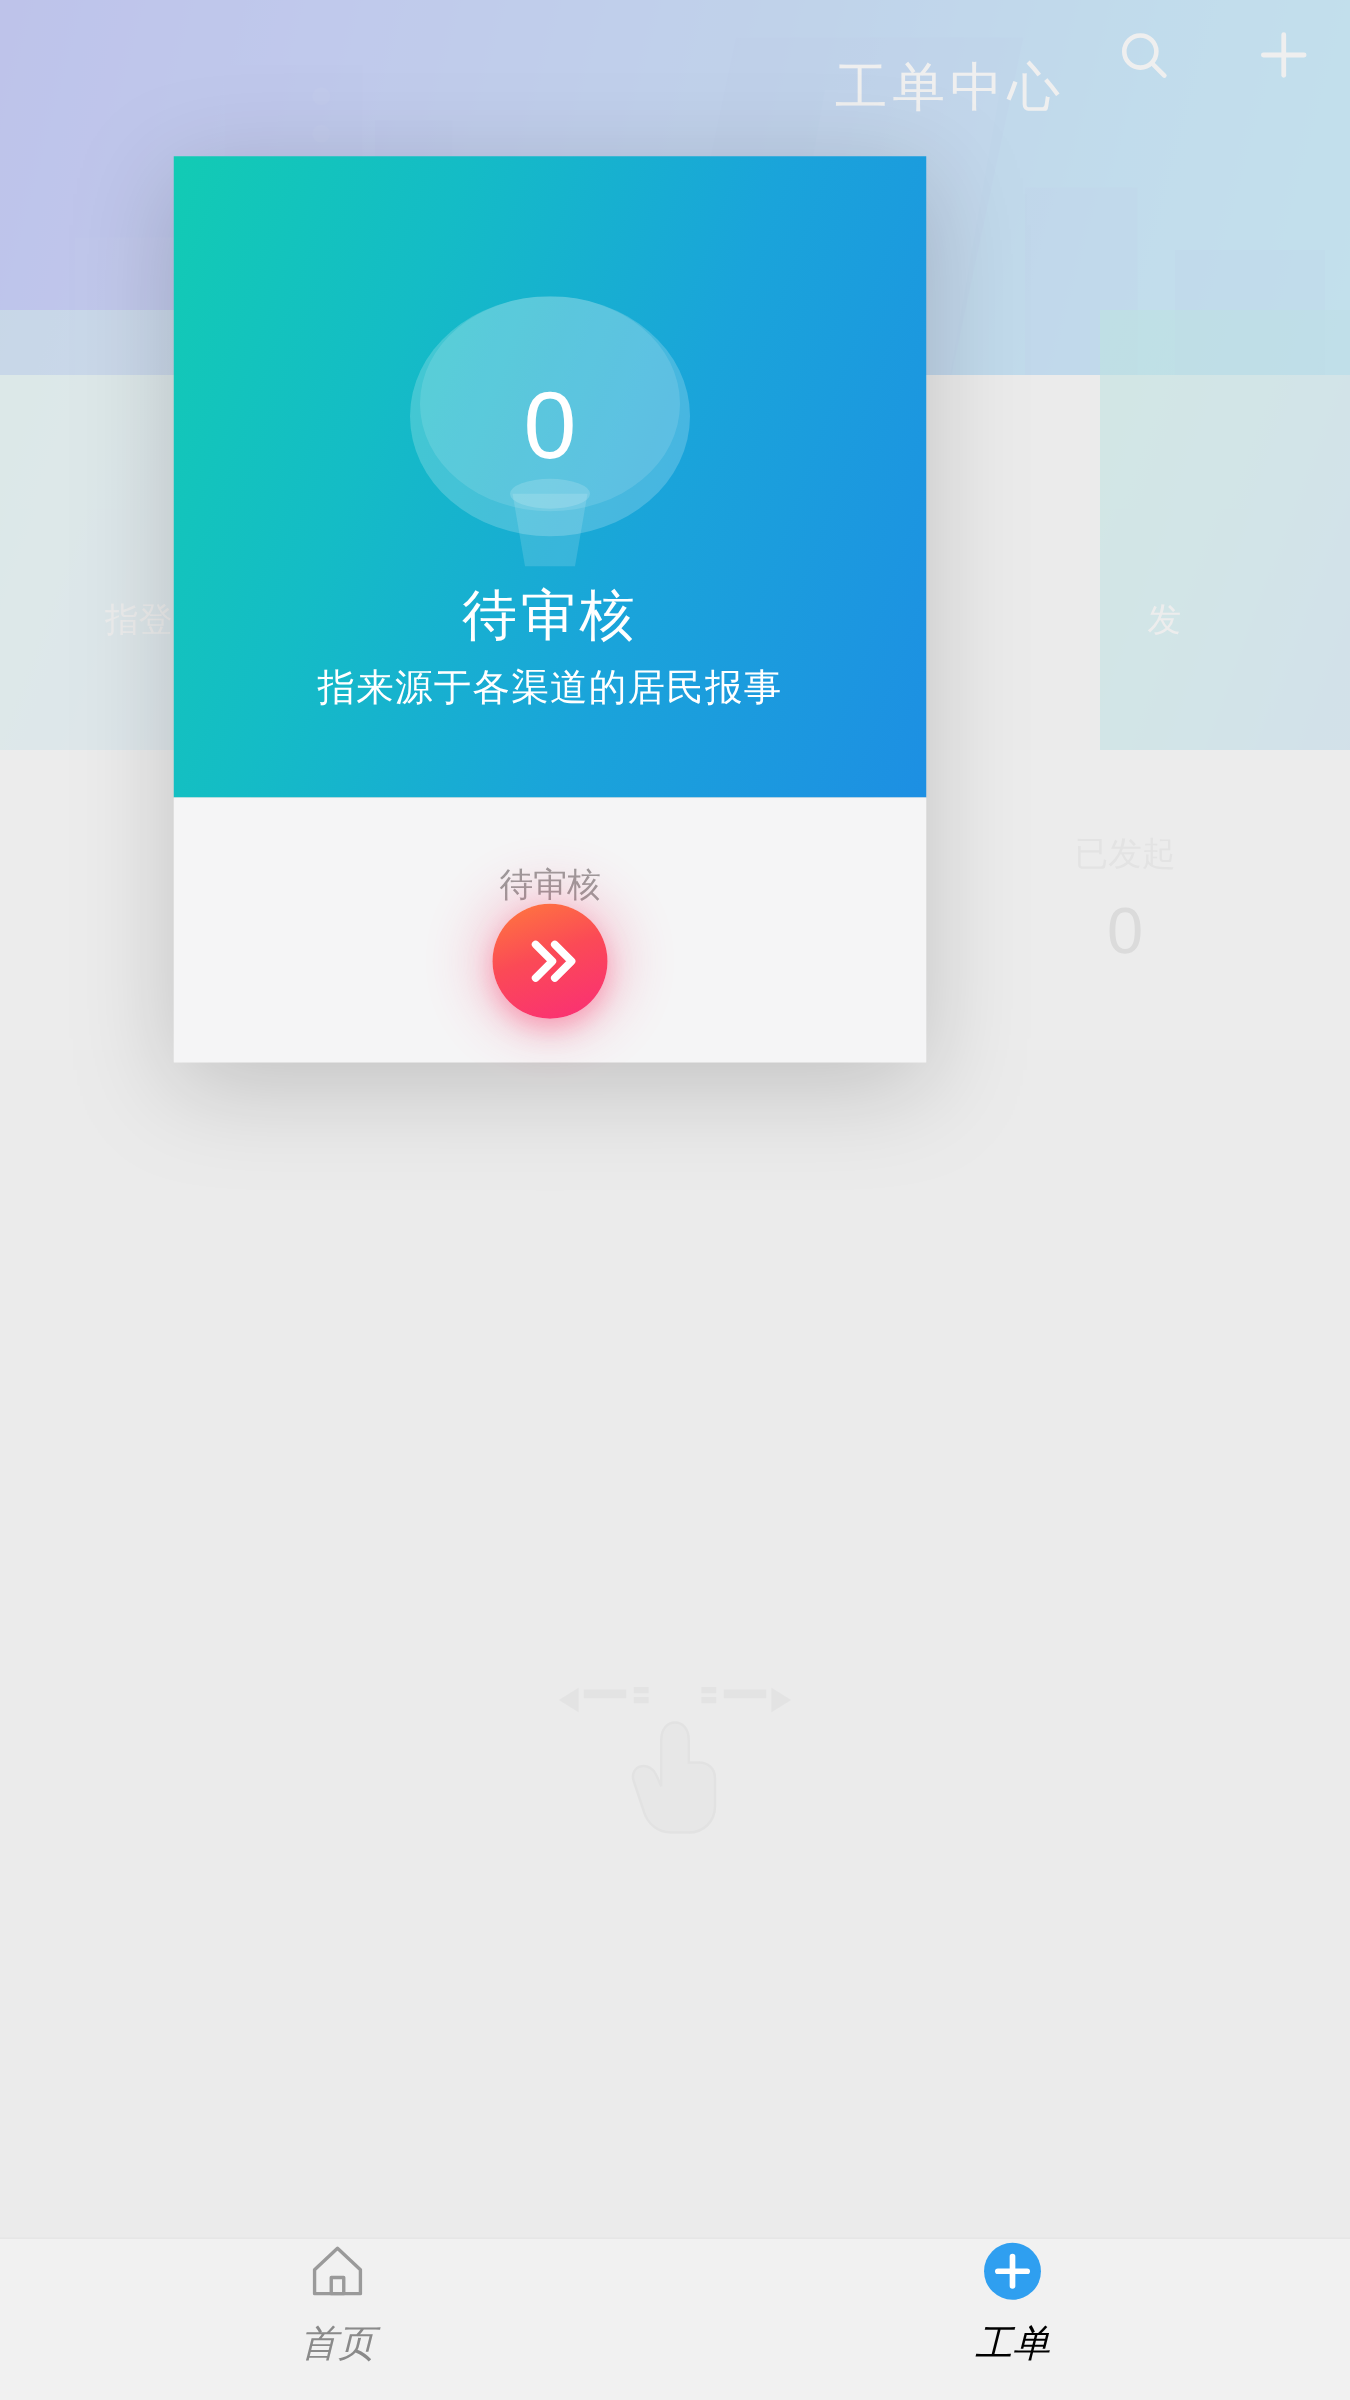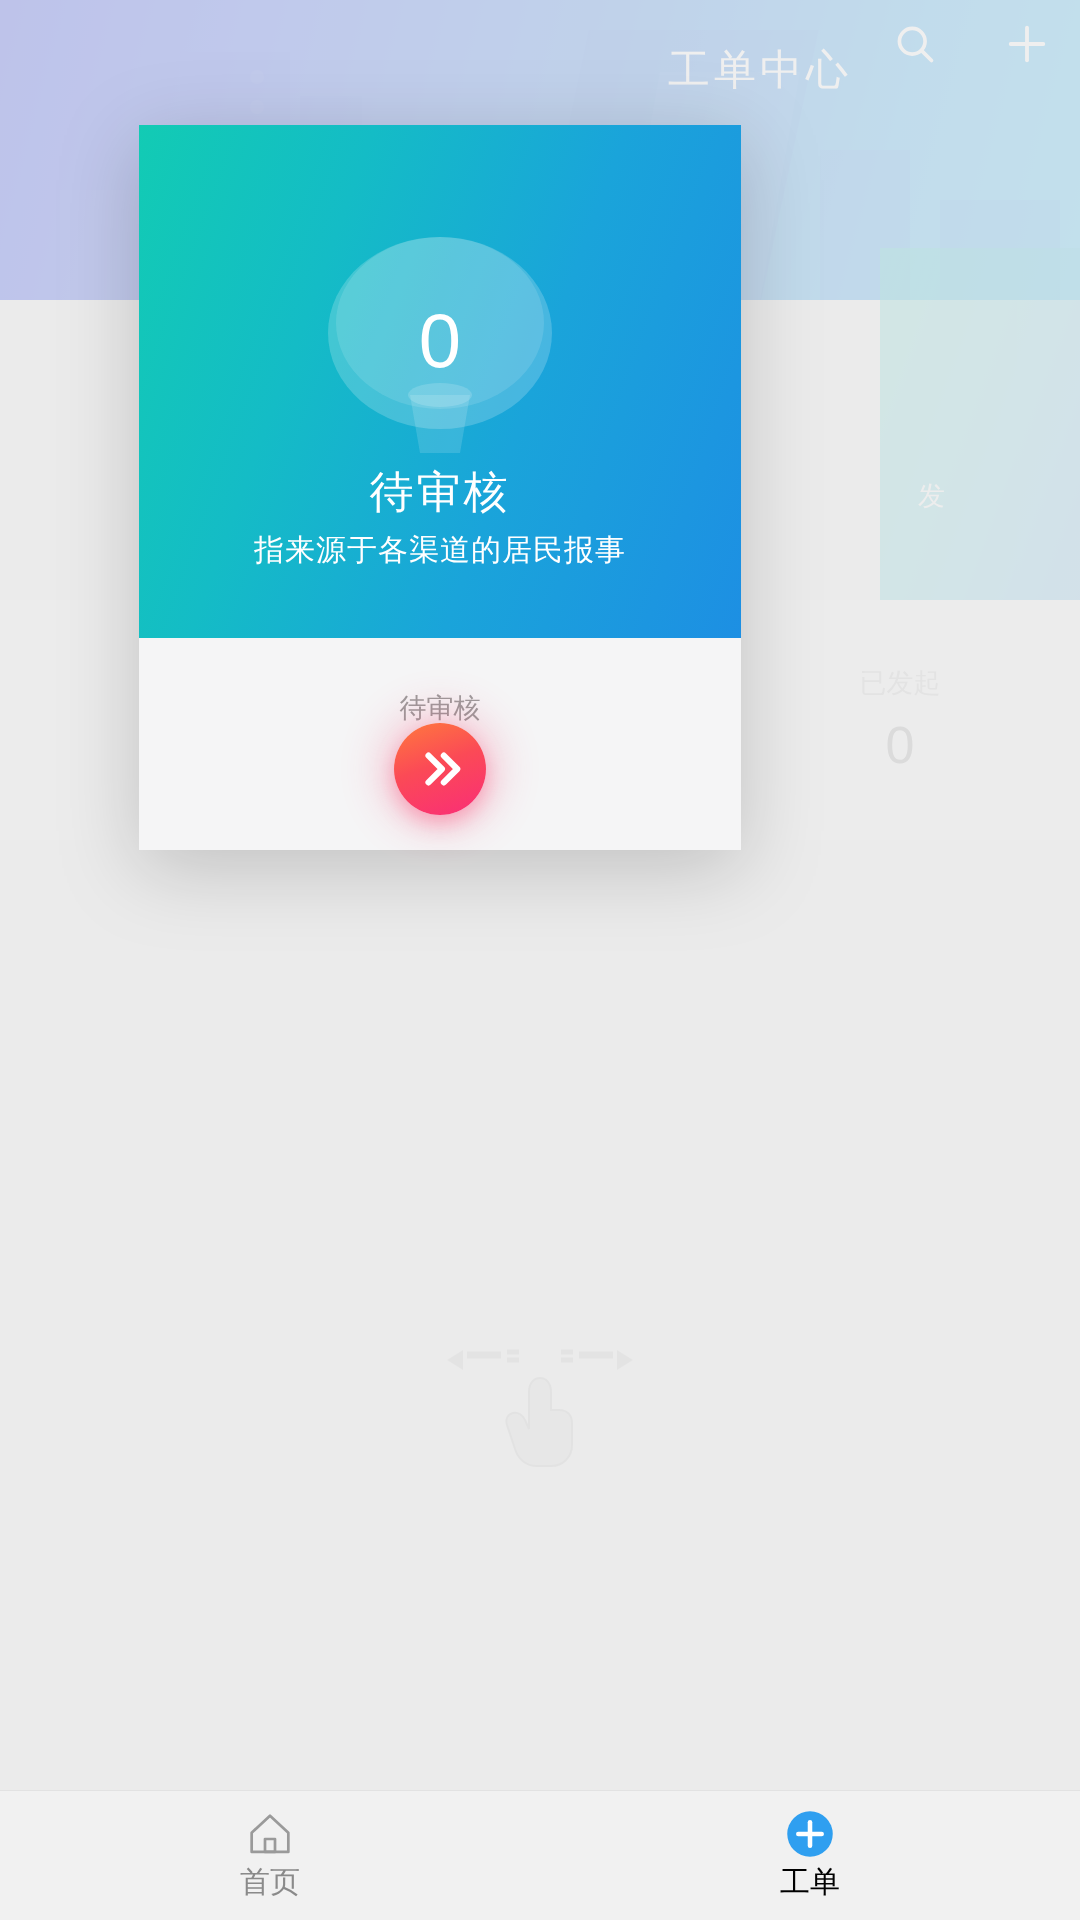--- a/index.html
+++ b/index.html
@@ -253,23 +253,23 @@
     background: #f1f1f1;
     display: flex;
     z-index: 20;
     border-top: 1px solid #e2e2e2;
   }
   .tab {
     flex: 1;
     display: flex;
     flex-direction: column;
     align-items: center;
-    justify-content: center;
-    gap: 2px;
+    gap: 12px;
     cursor: pointer;
+    font-style: italic;
   }
   .tab-label {
     font-size: 30px;
     color: #8a8a8a;
   }
   .tab.active .tab-label { color: #000000; }
   .tab-icon { height: 52px; display:flex; align-items:center; justify-content:center; }
 </style>
 </head>
 <body>
@@ -309,20 +309,23 @@
           <svg width="46" height="46" viewBox="0 0 24 24" fill="none" stroke="#ffffff" stroke-width="2" stroke-linecap="round">
             <line x1="12" y1="3.5" x2="12" y2="20.5"></line>
               <line x1="3.5" y1="12" x2="20.5" y2="12"></line>
           </svg>
         </span>
       </div>
     </div>
   </div>
 
   <div class="banner-row">
+    <div class="banner banner-side banner-left">
+      <span class="banner-side-text">指登</span>
+    </div>
     <div class="banner-center-spacer"></div>
     <div class="banner banner-side banner-right">
       <span class="banner-side-text">发</span>
     </div>
   </div>
 
   <div class="stat-row">
     <div class="stat-card">
       <span class="stat-label">未领取</span>
       <span class="stat-value">0</span>

